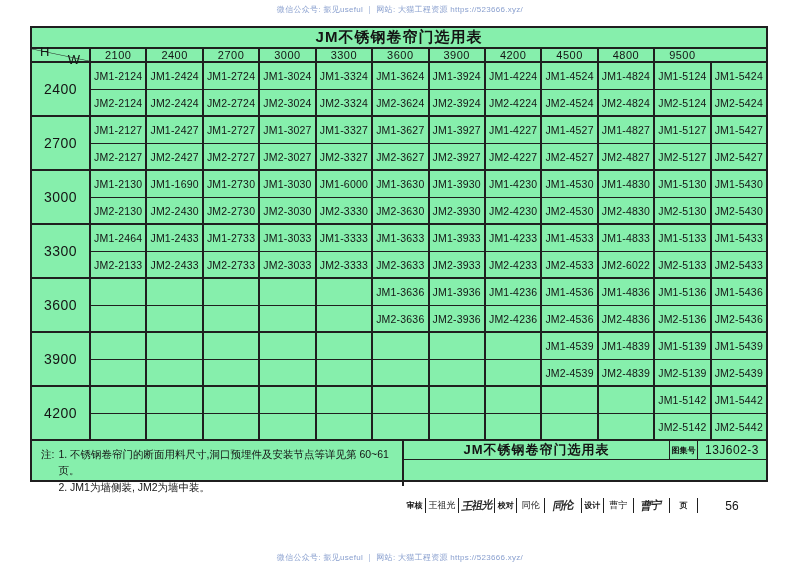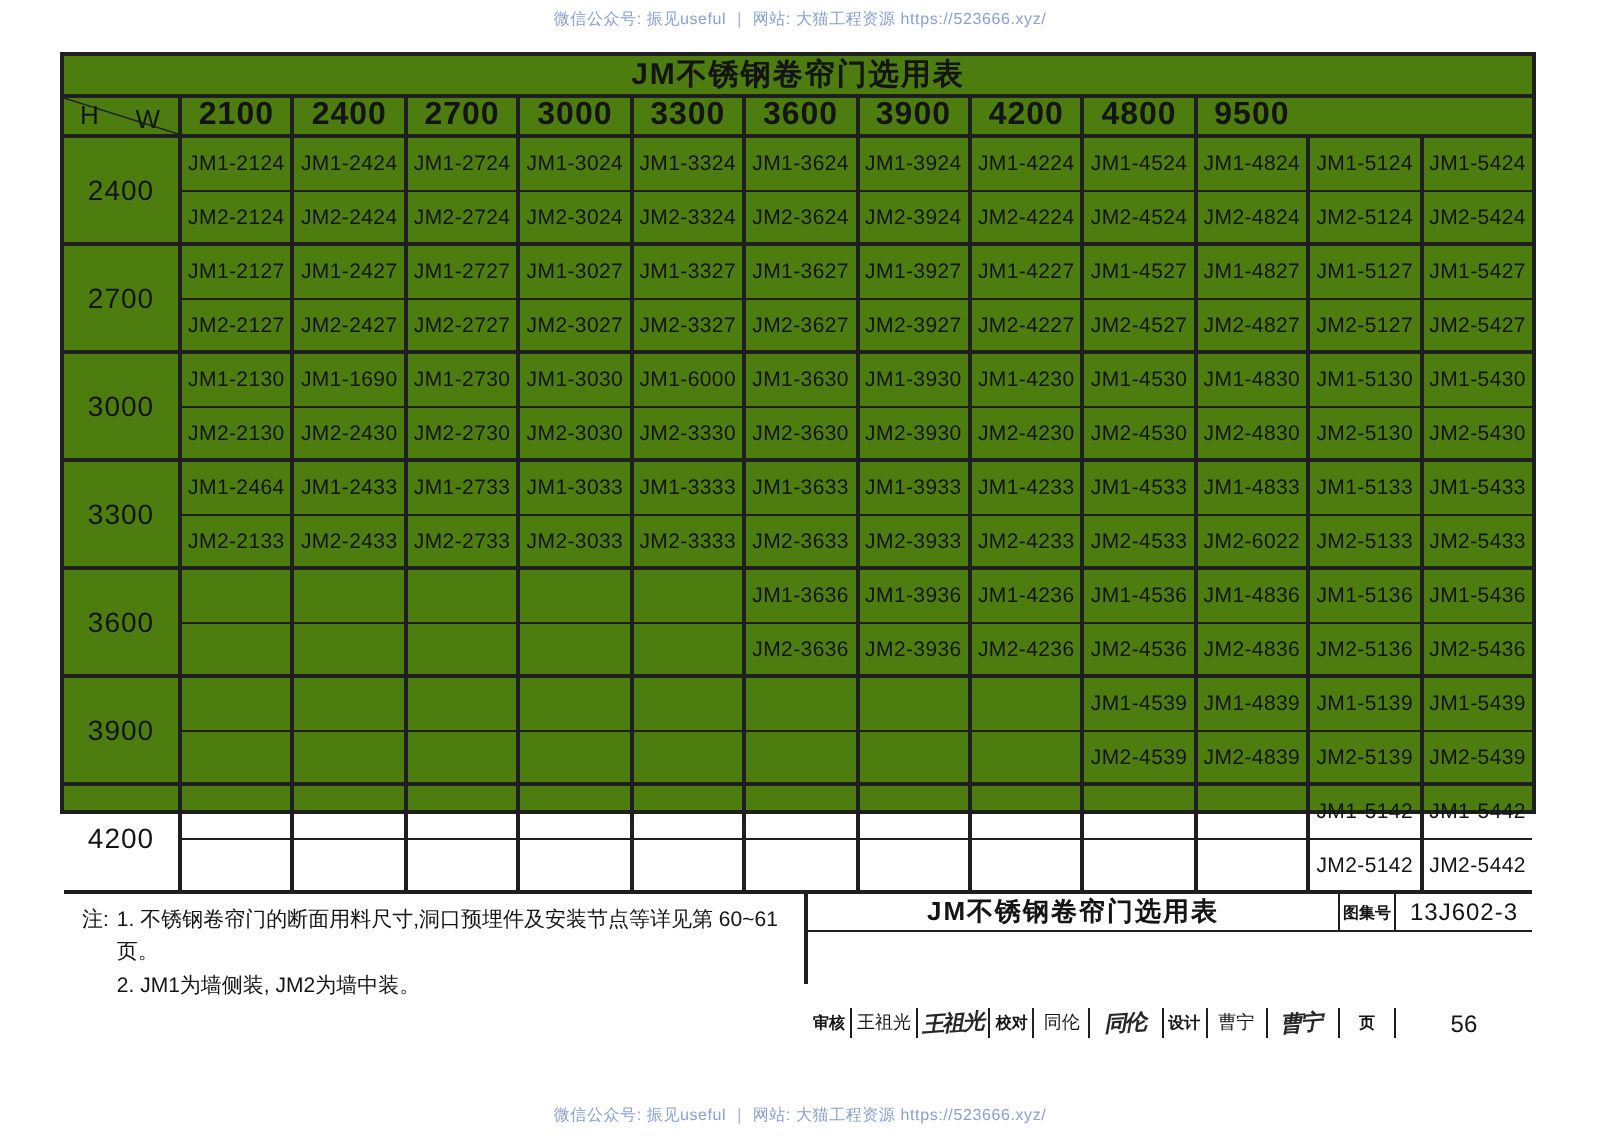--- a/index.html
+++ b/index.html
@@ -16,38 +16,38 @@
   }
   .watermark{
     position:absolute;left:0;width:100%;text-align:center;
     font-size:8px;color:var(--wm);letter-spacing:.3px;
   }
   .wm-top{top:4px;}
   .wm-bottom{top:552px;}
 
   
   .doc{
-    position:absolute;left:30px;top:26px;width:738px;height:381px;
-    border:2px solid var(--ln);background:#4d7c0f;
+    position:absolute;left:30px;top:26px;width:738px;height:456px;
+    border:2px solid var(--ln);background:#86efac;
     display:flex;flex-direction:column;
   }
 
   .title-row{
     height:44px;border-bottom:2px solid var(--ln);
     display:flex;align-items:center;justify-content:center;
     font-size:15px;font-weight:bold;letter-spacing:1px;
   }
 
   .cols{display:grid;grid-template-columns:57px repeat(12,1fr);}
 
   .hrow{height:44px;border-bottom:2px solid var(--ln);}
   .hw{
     border-left:2px solid var(--ln);
     display:flex;align-items:center;justify-content:center;
-    font-size:16px;letter-spacing:.5px;font-weight:bold;
+    font-size:11px;letter-spacing:.5px;
   }
 
   .corner{position:relative;}
   .corner svg{position:absolute;inset:0;width:100%;height:100%;}
   .corner .wlab{position:absolute;top:3px;right:9px;font-size:13px;}
   .corner .hlab{position:absolute;bottom:2px;left:8px;font-size:13px;}
 
   .grp{grid-template-rows:26px 26px;border-bottom:2px solid var(--ln);}
   .hcol{
     grid-row:1/3;display:flex;align-items:center;justify-content:center;
@@ -118,20 +118,21 @@
       <span class="hlab">H</span>
     </div>
   <div class="hw">2100</div>
       <div class="hw">2400</div>
       <div class="hw">2700</div>
       <div class="hw">3000</div>
       <div class="hw">3300</div>
       <div class="hw">3600</div>
       <div class="hw">3900</div>
       <div class="hw">4200</div>
+      <div class="hw">4500</div>
       <div class="hw">4800</div>
       <div class="hw">9500</div>
     </div>
 
   <div id="tbody">
       <div class="cols grp">
         <div class="hcol">2400</div>
         <div class="cell">JM1-2124</div>
         <div class="cell">JM1-2424</div>
         <div class="cell">JM1-2724</div>

